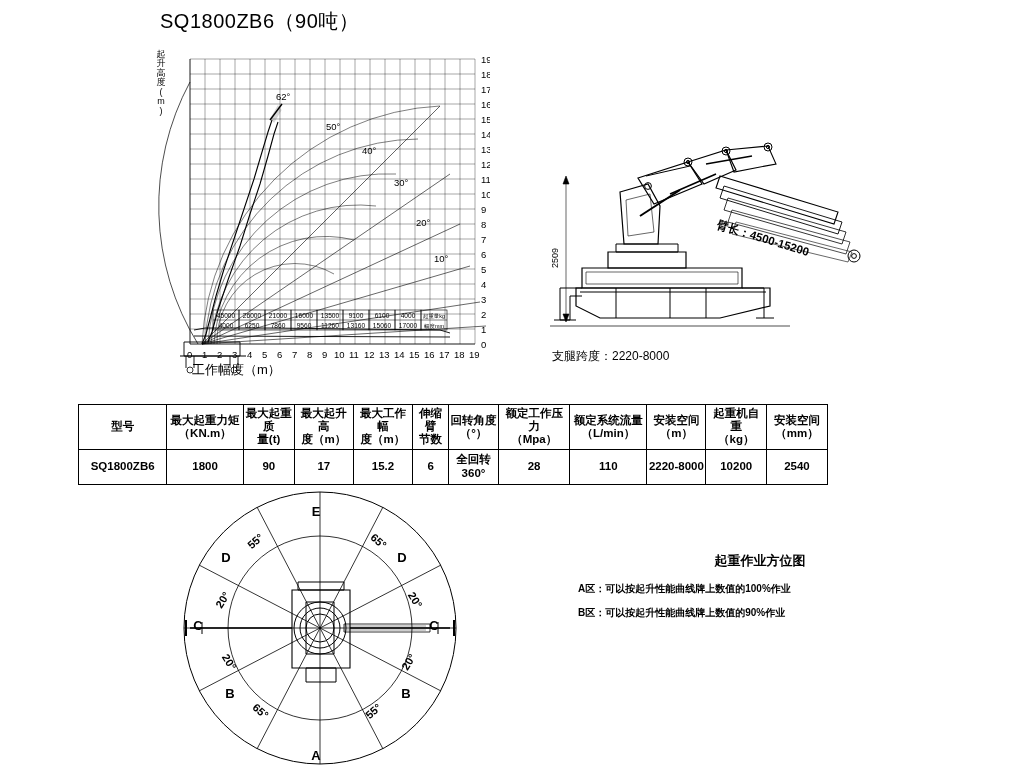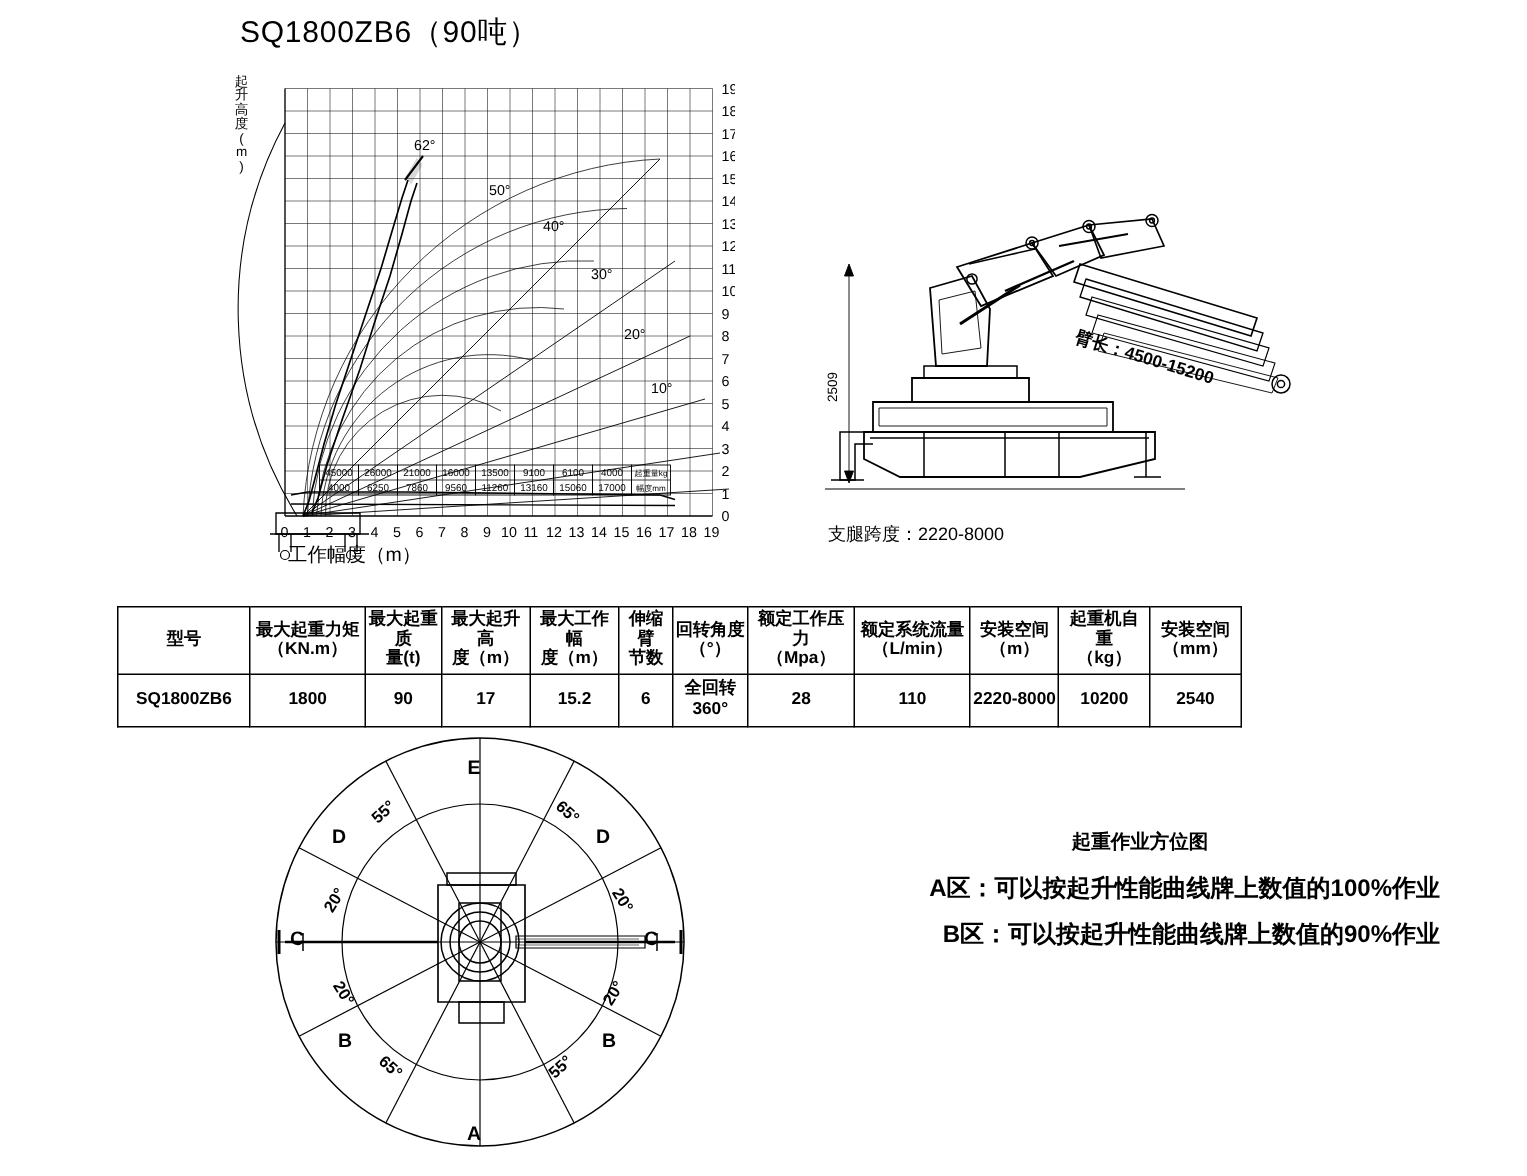--- a/index.html
+++ b/index.html
@@ -23,21 +23,21 @@
     border:1px solid #000;text-align:center;vertical-align:middle;
     font-size:11.5px;font-weight:bold;padding:2px 1px;line-height:1.15;
   }
   #spec-table th{height:38px;}
   #spec-table td{height:30px;}
   
   #zone-diagram{left:130px;top:478px;width:400px;height:300px;}
   
   #legend{left:560px;top:552px;width:400px;}
   #legend .legend-title{font-size:13px;font-weight:bold;text-align:center;margin-bottom:12px;}
-  #legend .legend-line{font-size:16px;font-weight:bold;margin:0 0 10px 18px;white-space:nowrap;text-align:right;}
+  #legend .legend-line{font-size:10px;font-weight:bold;margin:0 0 10px 18px;white-space:nowrap;}
   svg text{font-family:"Liberation Sans","DejaVu Sans",sans-serif;}
 </style>
 </head>
 <body>
 
 <div class="abs" id="model-title">SQ1800ZB6（90吨）</div>
 
 <div class="abs" id="load-chart">
   <svg id="chart-svg" width="340" height="340" viewBox="0 0 340 340">
 

